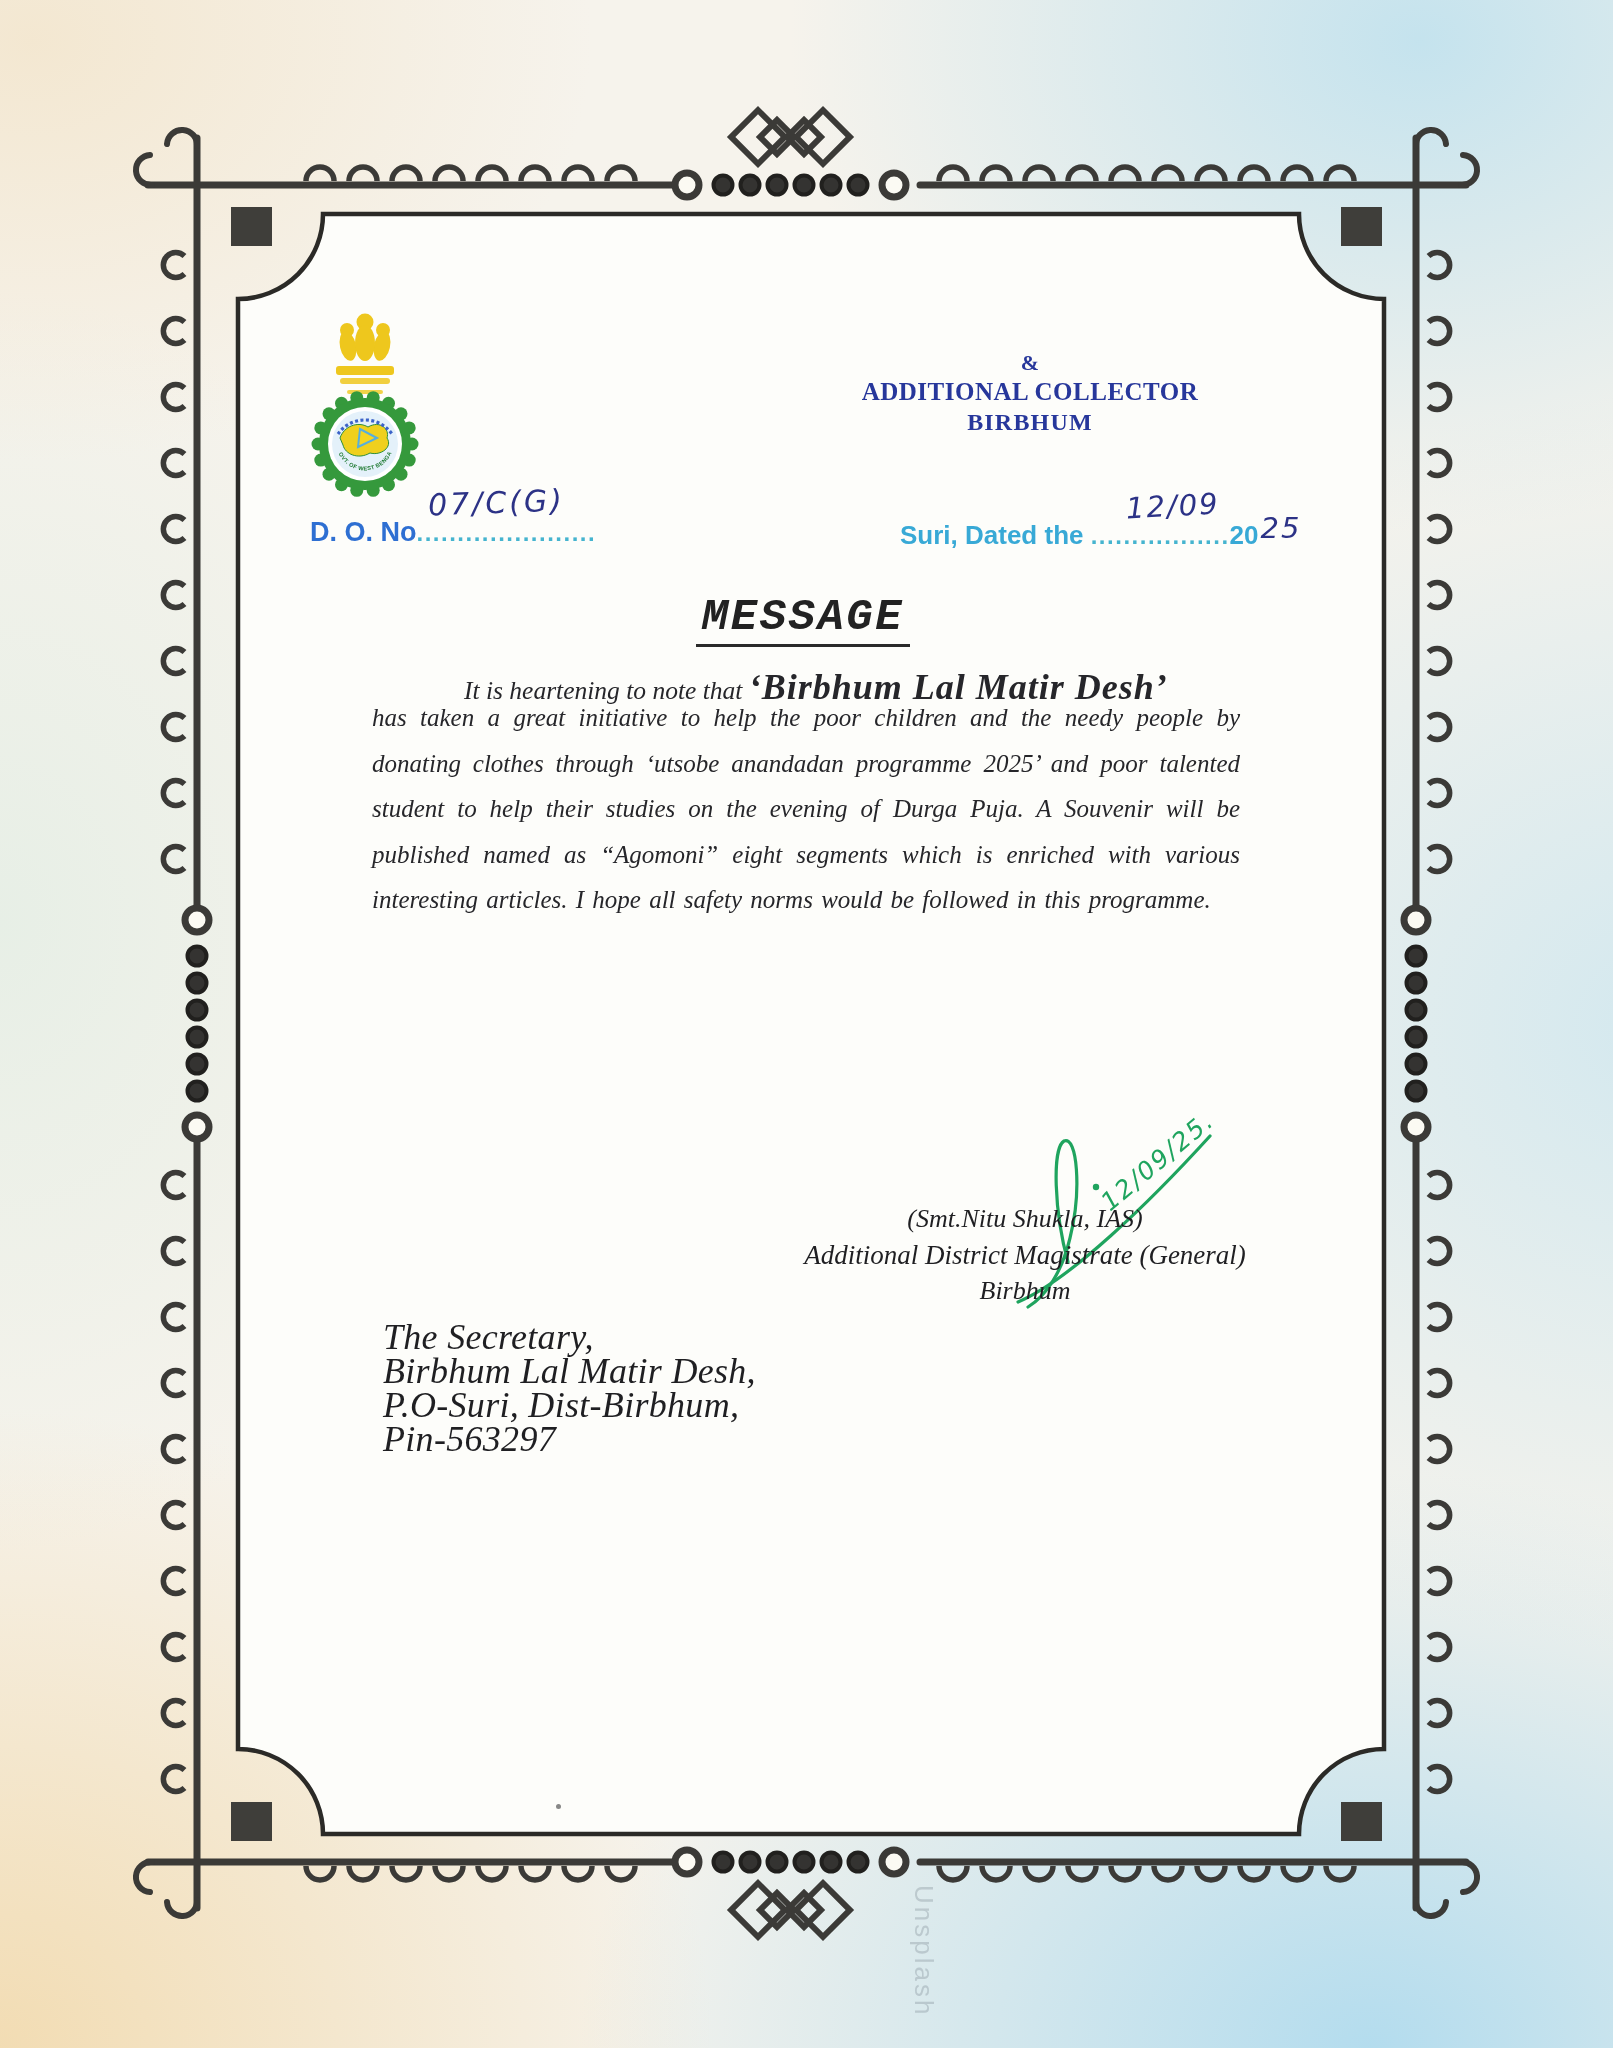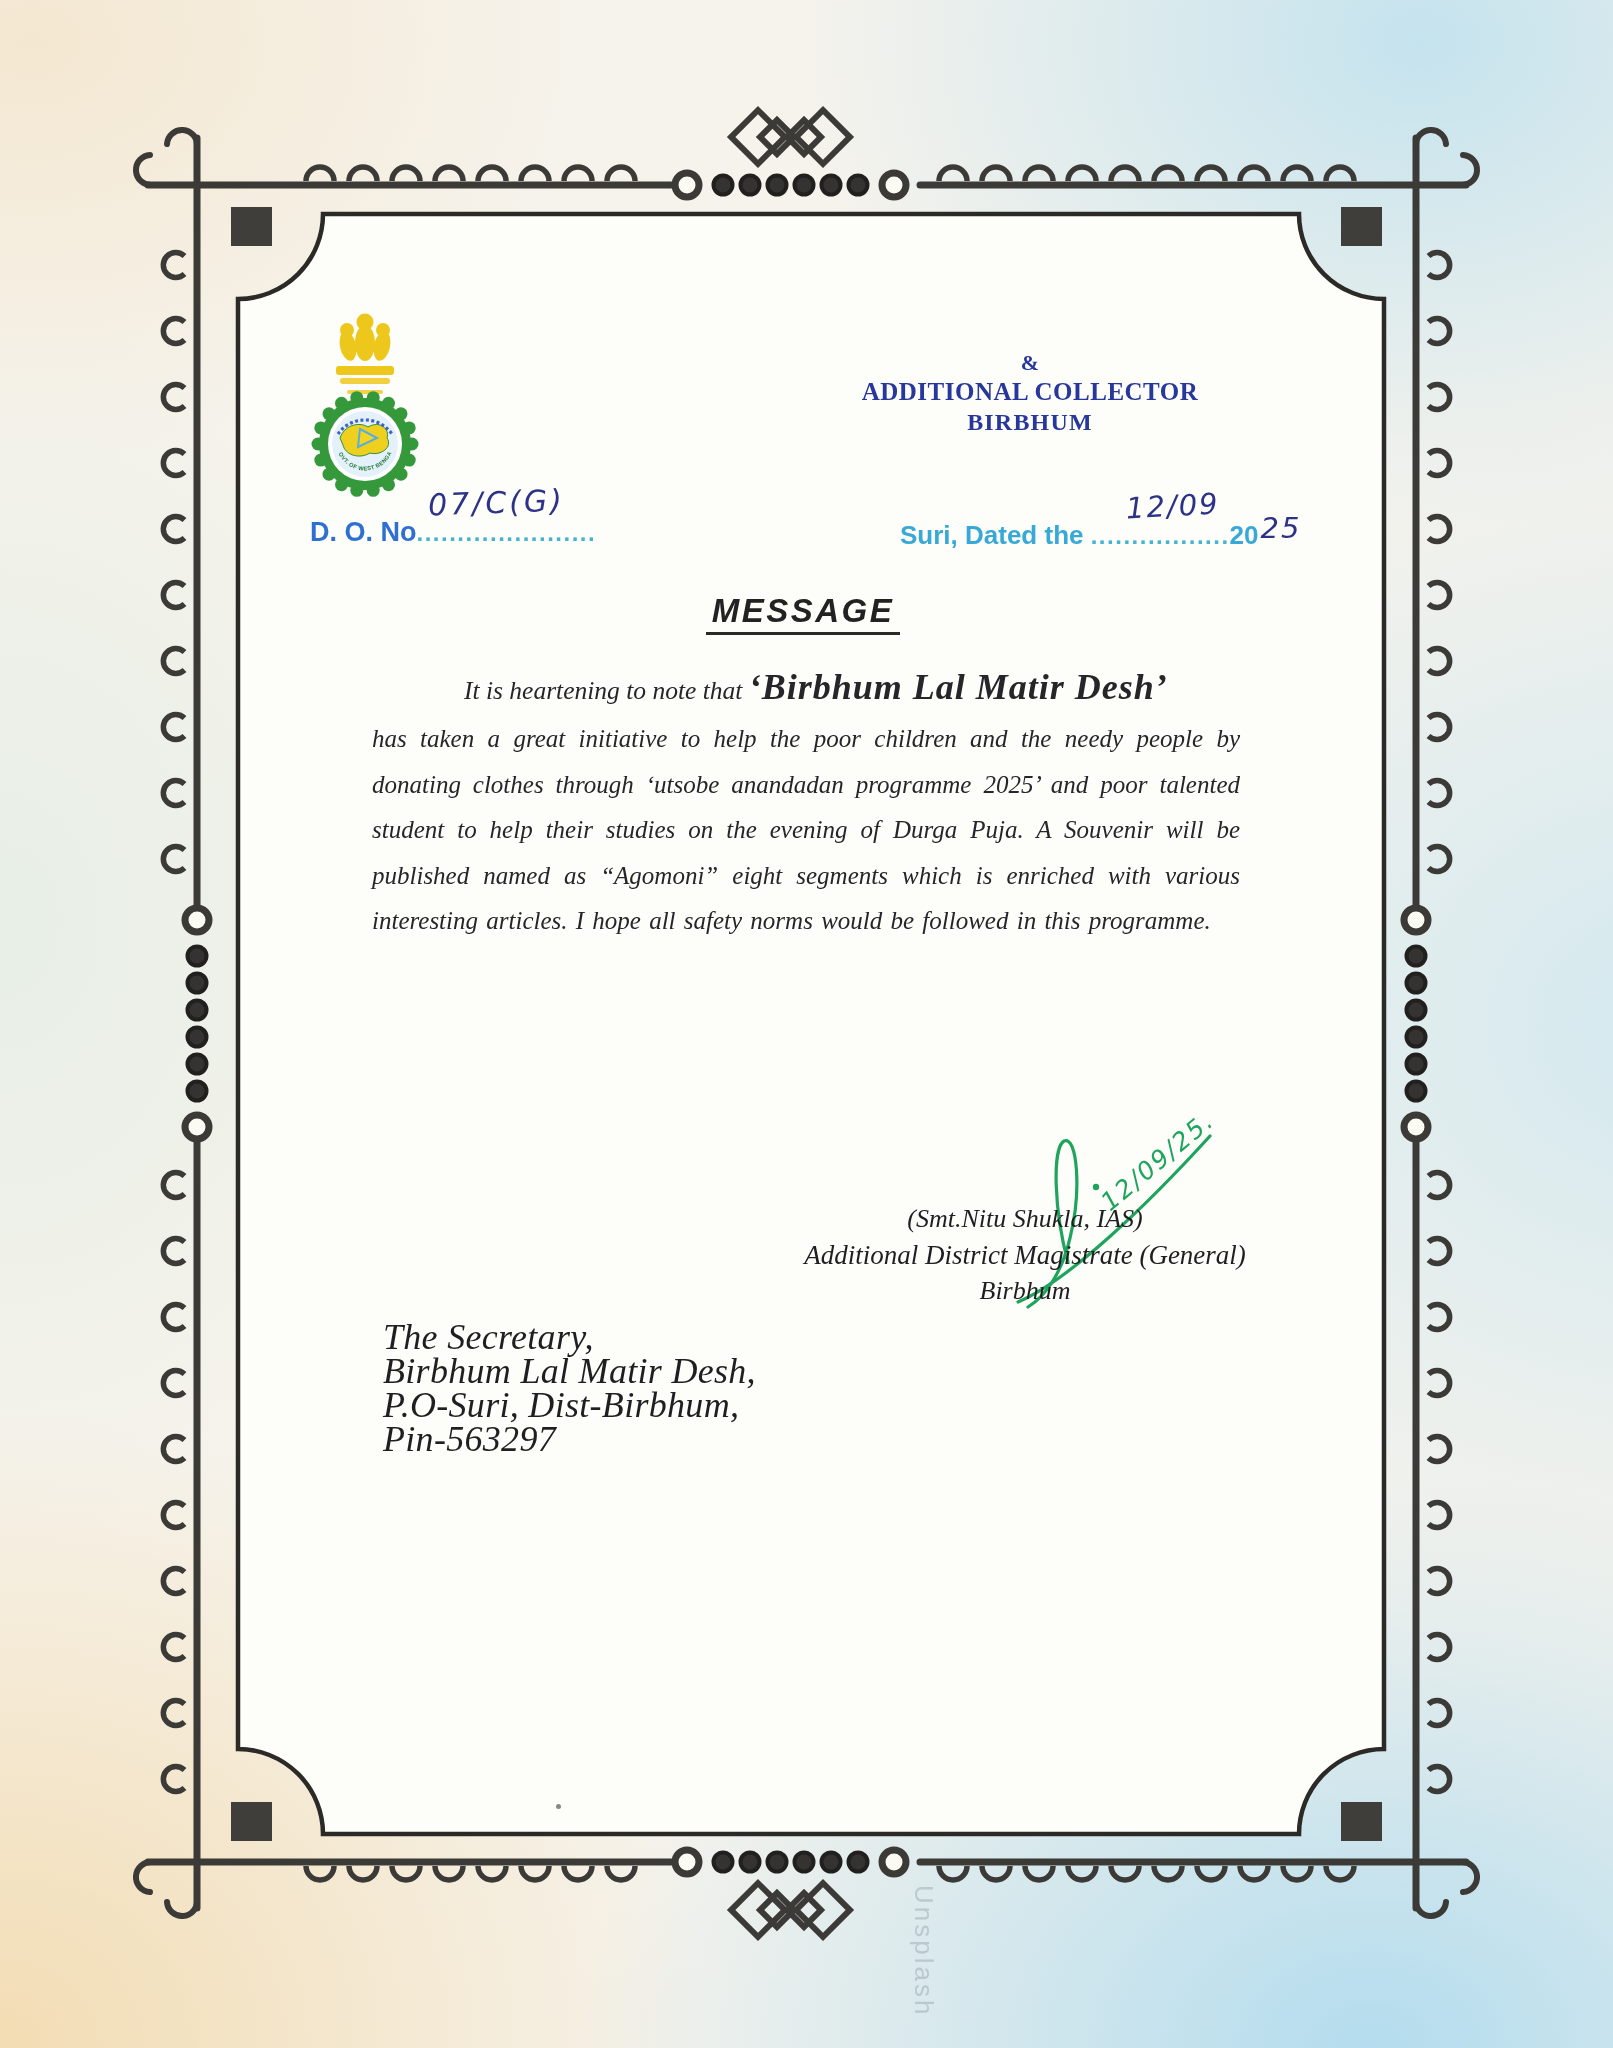--- a/index.html
+++ b/index.html
@@ -30,29 +30,29 @@
   .date-line{position:absolute;left:662px;top:303px;white-space:nowrap;}
   .lbl-blue{color:#2e6fd2;font:bold 27px "Liberation Sans",sans-serif;}
   .lbl-cyan{color:#38a9d6;font:bold 26px "Liberation Sans",sans-serif;}
   .dots{color:#45b4cf;font:bold 24px "Liberation Sans",sans-serif;letter-spacing:1.5px;}
   .hand{font-family:"DejaVu Sans",sans-serif;font-style:italic;color:#2c3286;}
   .hand-ref{position:absolute;left:118px;top:-32px;font-size:30px;letter-spacing:3px;transform:rotate(-2deg);}
   .hand-date{position:absolute;left:226px;top:-28px;font-size:29px;letter-spacing:2px;transform:rotate(-3deg);}
   .hand-yr{font-size:29px;letter-spacing:2px;position:relative;top:-6px;margin-left:2px;}
 
   .message-wrap{position:absolute;left:400px;top:378px;width:330px;text-align:center;}
-  .message{display:inline-block;font-family:Liberation Sans, sans-serif;font-style:italic;font-weight:bold;
-    font-size:33px;letter-spacing:2.5px;color:#222;border-bottom:3px solid #2a2a2a;padding:0 6px 2px;}
+  .message{display:inline-block;font-family:Liberation Mono, monospace;font-style:italic;font-weight:bold;
+    font-size:44px;letter-spacing:2.5px;color:#222;border-bottom:3px solid #2a2a2a;padding:0 6px 2px;}
 
   .body-text{font-style:italic;font-family:"Liberation Serif",serif;font-size:25px;color:#26262a;
     line-height:45.5px;text-align:justify;margin:0;width:868px;word-spacing:2px;}
   .p1-first{position:absolute;left:134px;top:452px;font-style:italic;color:#26262a;white-space:nowrap;}
   .p1-first .intro{font-size:25.5px;padding-left:92px;}
   .p1-first .big-title{font-size:36px;font-weight:bold;letter-spacing:1px;}
-  .p1-rest{position:absolute;left:134px;top:502px;}
+  .p1-rest{position:absolute;left:134px;top:481px;}
   .p2{position:absolute;left:134px;top:790px;text-indent:92px;}
 
   .sig-block{position:absolute;left:552px;top:990px;width:470px;text-align:center;
     font-style:italic;color:#1f1f22;}
   .sig-name{font-size:26px;margin-bottom:6px;}
   .sig-desig{font-size:27px;margin-bottom:5px;}
   .sig-place{font-size:26px;}
 
   .addressee{position:absolute;left:145px;top:1106px;font-style:italic;font-size:36px;
     color:#1f1f22;line-height:34px;letter-spacing:.3px;}

